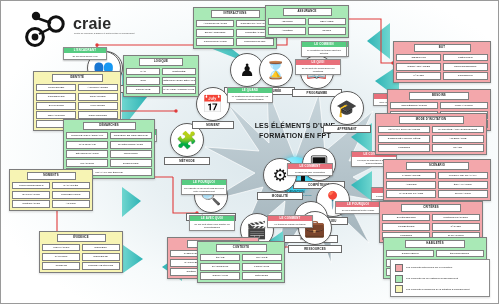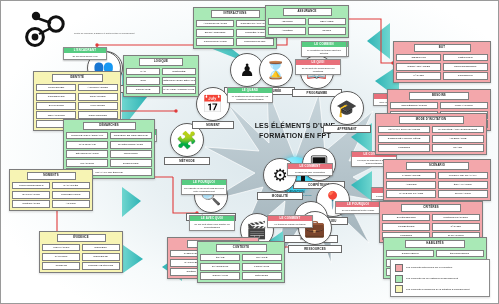--- a/index.html
+++ b/index.html
@@ -138,20 +138,21 @@
 
   <div class="abs" id="logo">
     <svg width="44" height="38" viewBox="0 0 44 38">
       <circle cx="11" cy="7" r="4.2" fill="#111"></circle>
       <circle cx="31" cy="15" r="7.2" fill="none" stroke="#111" stroke-width="3"></circle>
       <circle cx="10" cy="28" r="8.4" fill="none" stroke="#111" stroke-width="3"></circle>
       <circle cx="10" cy="28" r="3.4" fill="#111"></circle>
       <line x1="12" y1="9" x2="26" y2="14" stroke="#111" stroke-width="2.4"></line>
       <line x1="26" y1="19" x2="14" y2="25" stroke="#111" stroke-width="2.4"></line>
     </svg>
+    <div class="word">craie</div>
     <div class="sub">Centre de recherche, d'analyse et d'intervention en enseignement</div>
   </div>
 
   <div class="abs" id="centerTitle">
     <div>LES ÉLÉMENTS D'UNE</div>
     <div>FORMATION EN FPT</div>
   </div>
   <div class="abs" id="centerBadge">
     <div class="orb"></div>
     <div class="sq">

